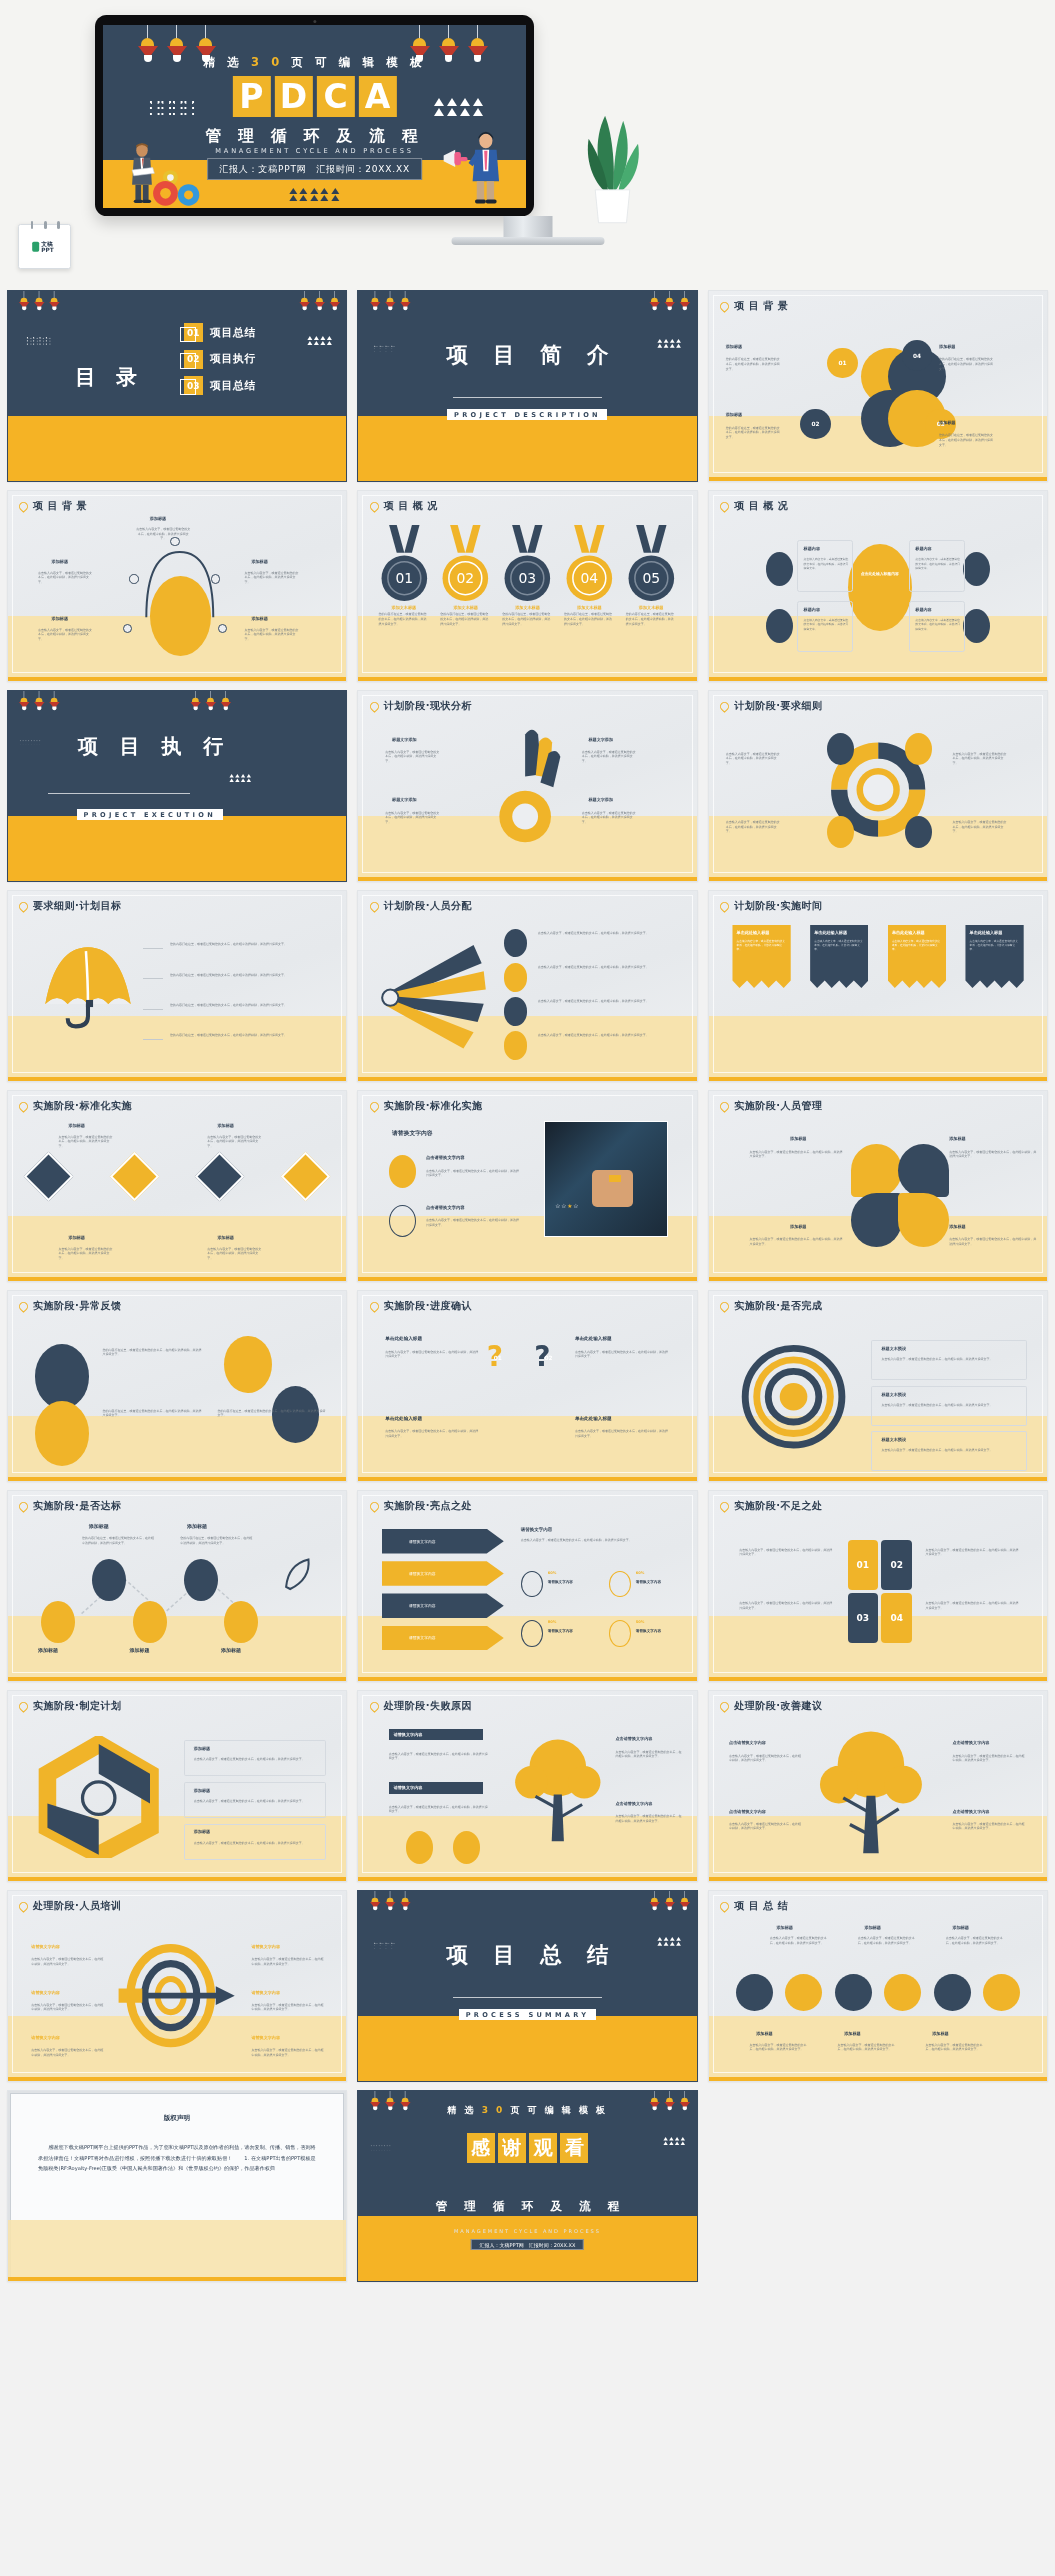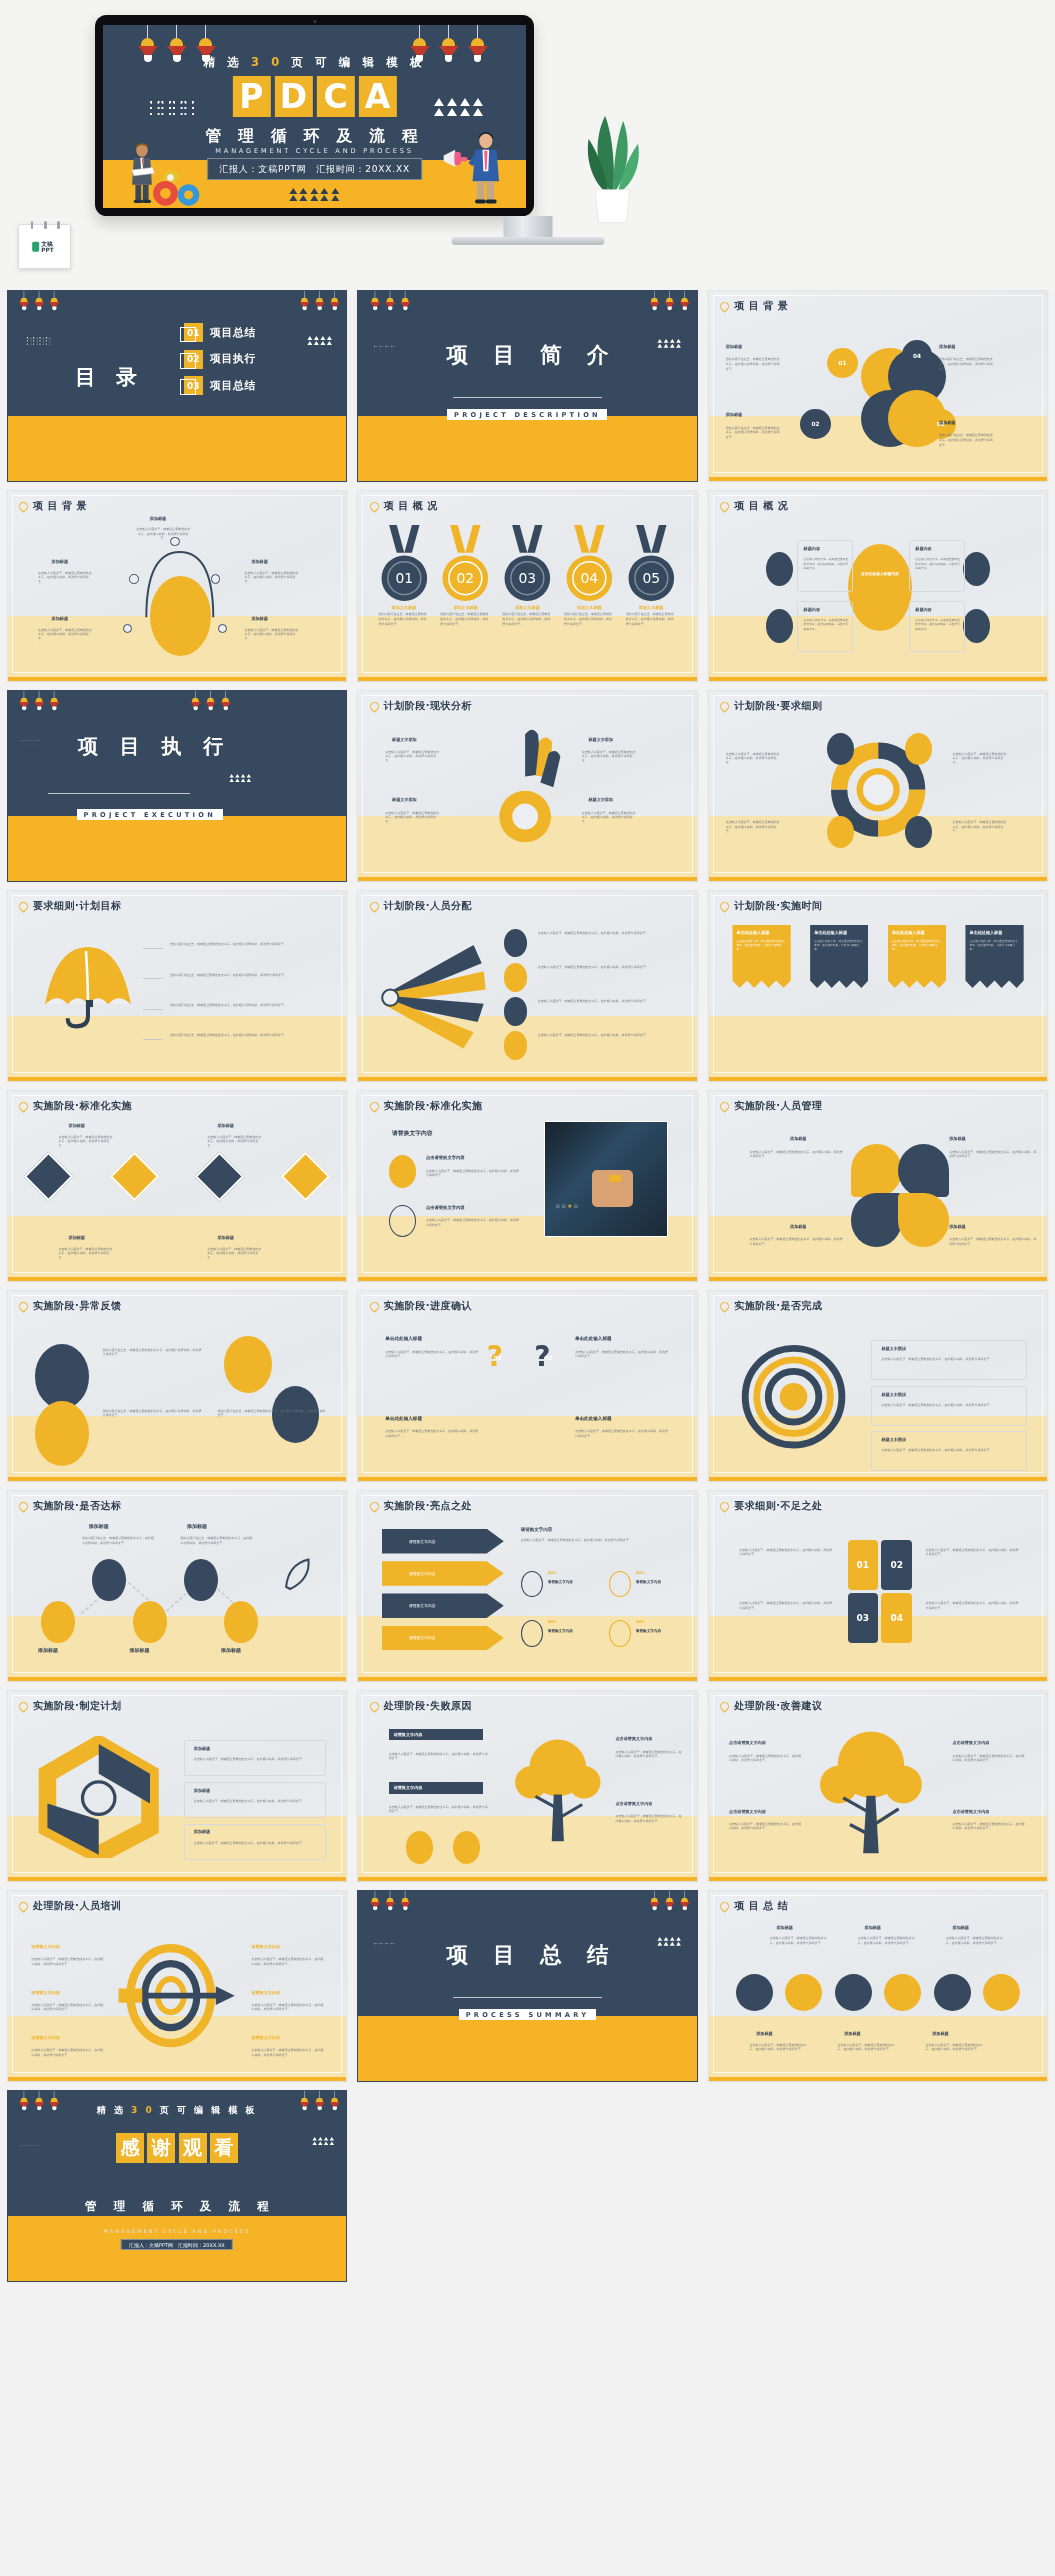--- a/index.html
+++ b/index.html
@@ -946,21 +946,21 @@
     <div class="cap-t" style="left:82%;top:68%;font-size:3.6px;color:#f0b429;">50%</div>
     <div class="cap-t" style="left:82%;top:73%;font-size:3.6px;">请替换文字内容</div>
   </div>
 
   <div class="slide light">
     <div class="s-band"></div>
       <div class="s-rule"></div>
       <div class="s-inner"></div>
     <div class="s-head">
         <span class="pin"></span>
-        <span class="t">要求细则·不足之处</span>
+        <span class="t">实施阶段·不足之处</span>
       </div>
     <div class="sq" style="left:41%;top:26%;width:9%;height:26%;border-radius:4.1px;color:#fff;font-size:9px;font-weight:700;display:flex;align-items:center;justify-content:center;">01</div>
     <div class="sq d" style="left:51%;top:26%;width:9%;height:26%;border-radius:4.1px;color:#fff;font-size:9px;font-weight:700;display:flex;align-items:center;justify-content:center;">02</div>
     <div class="sq d" style="left:41%;top:54%;width:9%;height:26%;border-radius:4.1px;color:#fff;font-size:9px;font-weight:700;display:flex;align-items:center;justify-content:center;">03</div>
     <div class="sq" style="left:51%;top:54%;width:9%;height:26%;border-radius:4.1px;color:#fff;font-size:9px;font-weight:700;display:flex;align-items:center;justify-content:center;">04</div>
     <div class="cap-b" style="left:9%;top:30%;width:28%;">点击输入内容文字，或者通过复制您的文本后，在此框中粘贴，并选择只保留文字。</div>
     <div class="cap-b" style="left:64%;top:30%;width:28%;">点击输入内容文字，或者通过复制您的文本后，在此框中粘贴，并选择只保留文字。</div>
     <div class="cap-b" style="left:9%;top:58%;width:28%;">点击输入内容文字，或者通过复制您的文本后，在此框中粘贴，并选择只保留文字。</div>
     <div class="cap-b" style="left:64%;top:58%;width:28%;">点击输入内容文字，或者通过复制您的文本后，在此框中粘贴，并选择只保留文字。</div>
   </div>
@@ -1158,20 +1158,28 @@
     <div class="cap-t" style="left:72%;top:18%;">添加标题</div>
     <div class="cap-b" style="left:70%;top:24%;width:18%;">点击输入内容文字，或者通过复制您的文本后，在此框中粘贴，并选择只保留文字。</div>
     <div class="cap-t" style="left:14%;top:74%;">添加标题</div>
     <div class="cap-b" style="left:12%;top:80%;width:18%;">点击输入内容文字，或者通过复制您的文本后，在此框中粘贴，并选择只保留文字。</div>
     <div class="cap-t" style="left:40%;top:74%;">添加标题</div>
     <div class="cap-b" style="left:38%;top:80%;width:18%;">点击输入内容文字，或者通过复制您的文本后，在此框中粘贴，并选择只保留文字。</div>
     <div class="cap-t" style="left:66%;top:74%;">添加标题</div>
     <div class="cap-b" style="left:64%;top:80%;width:18%;">点击输入内容文字，或者通过复制您的文本后，在此框中粘贴，并选择只保留文字。</div>
   </div>
 
+  <div class="slide" style="background:#dfe2e5;">
+    <div style="position:absolute;inset:2.5px;background:#fafbfc;border:0.8px solid #c9cfd5;"></div>
+    <div class="s-band" style="height:32%;background:#f7e3ae;opacity:.9;"></div>
+    <div class="s-rule"></div>
+    <div class="copy-title">版权声明</div>
+    <div class="copy-body">　　感谢您下载文稿PPT网平台上提供的PPT作品，为了您和文稿PPT以及原创作者的利益，请勿复制、传播、销售，否则将承担法律责任！文稿PPT将对作品进行维权，按照传播下载次数进行十倍的索取赔偿！
+　　1. 在文稿PPT出售的PPT模板是免版税类(RF:Royalty-Free)正版受《中国人民共和国著作法》和《世界版权公约》的保护，作品著作权归</div>
+  </div>
 
   <div class="slide dark">
     <div class="s-band"></div>
       <div class="s-rule"></div>
     <div class="lamps" style="left:11.5px;top:0;transform:scale(.52);transform-origin:left top;">
       <div class="lamp">
           <div class="cord"></div>
           <div class="cap"></div>
           <div class="shade"></div>
           <div class="bulb"></div>

